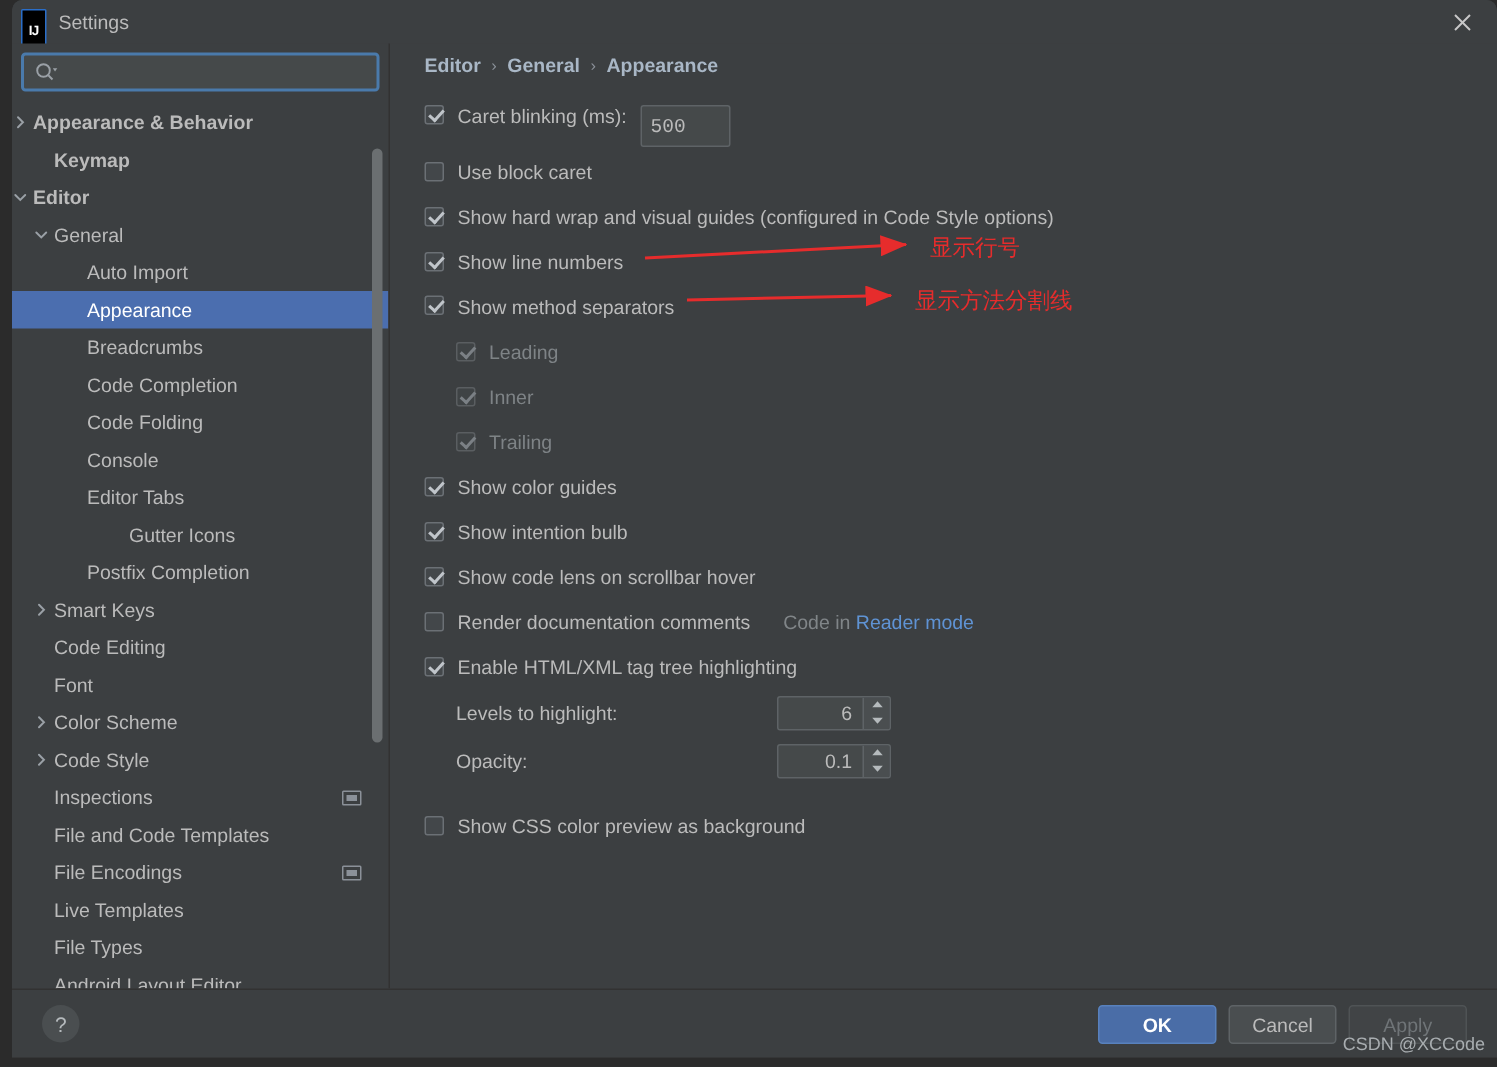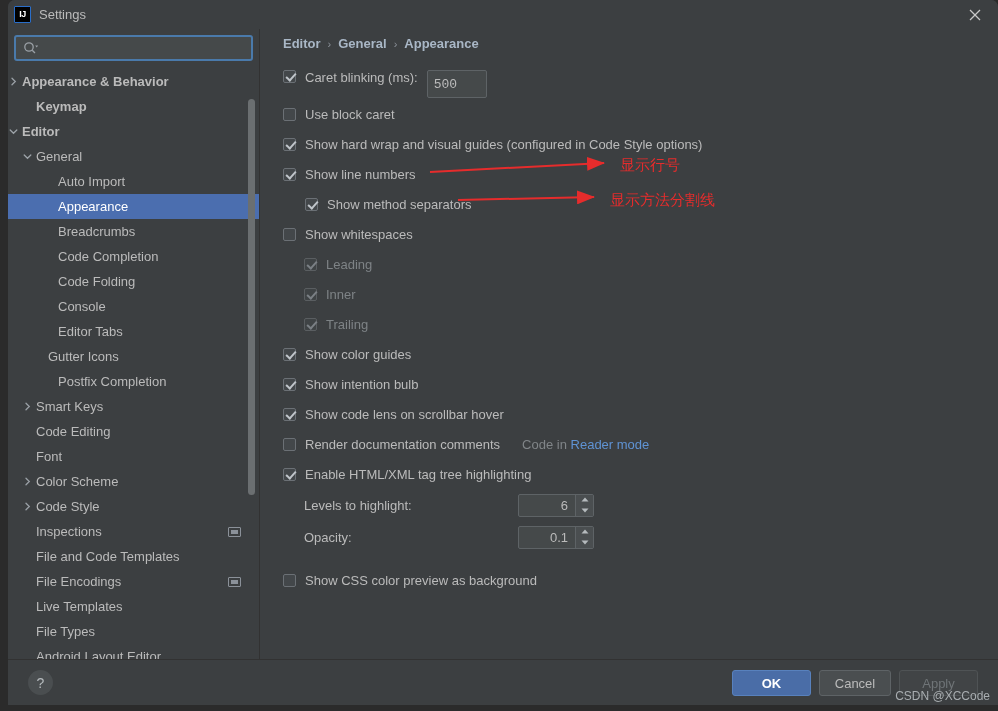--- a/index.html
+++ b/index.html
@@ -32,21 +32,21 @@
   
   .titlebar {
     position: absolute;
     left: 0; top: 0;
     width: 990px; height: 29px;
     background: #3c3f41;
   }
   .ij-logo {
     position: absolute;
     left: 6px; top: 6px;
-    width: 17px; height: 17px;
+    width: 17px; height: 28px;
     background: #000;
     border: 1px solid #2a6ec9;
     border-radius: 1px;
     display: flex; align-items: center; justify-content: center;
     font-size: 9px; font-weight: bold; color: #fff;
     letter-spacing: -0.5px;
     line-height: 1;
   }
   .title-text {
     position: absolute;
@@ -459,21 +459,21 @@
           <div class="tree-row">
             <span class="tree-label" style="margin-left: 50px;">Code Folding</span>
           </div>
           <div class="tree-row">
             <span class="tree-label" style="margin-left: 50px;">Console</span>
           </div>
           <div class="tree-row">
             <span class="tree-label" style="margin-left: 50px;">Editor Tabs</span>
           </div>
           <div class="tree-row">
-            <span class="tree-label" style="margin-left: 40px;">Gutter Icons</span>
+            <span class="tree-label" style="margin-left: 78px;">Gutter Icons</span>
           </div>
           <div class="tree-row">
             <span class="tree-label" style="margin-left: 50px;">Postfix Completion</span>
           </div>
           <div class="tree-row">
             <span class="tree-arrow" style="left: 12px;">
               <svg width="9" height="9" viewBox="0 0 9 9">
                 <path d="M3 1.2 L6.3 4.5 L3 7.8" fill="none" stroke="currentColor" stroke-width="1.3" stroke-linecap="round"></path>
               </svg>
             </span>
@@ -557,29 +557,23 @@
               <span class="opt-label">Show hard wrap and visual guides (configured in Code Style options)</span>
             </div>
           </div>
           <div class="opt-row">
             <div style="display: flex; align-items: center;">
               <span class="cb checked"></span>
               <span class="opt-label">Show line numbers</span>
             </div>
           </div>
           <div class="opt-row">
-            <div style="display: flex; align-items: center; margin-left: 22px;">
+            <div style="display: flex; align-items: flex-start;">
               <span class="cb checked"></span>
               <span class="opt-label">Show method separators</span>
-            </div>
-          </div>
-          <div class="opt-row">
-            <div style="display: flex; align-items: center;">
-              <span class="cb"></span>
-              <span class="opt-label">Show whitespaces</span>
             </div>
           </div>
           <div class="opt-row">
             <div class="indent1" style="display: flex; align-items: center;">
               <span class="cb checked disabled"></span>
               <span class="opt-label muted">Leading</span>
             </div>
           </div>
           <div class="opt-row">
             <div class="indent1" style="display: flex; align-items: center;">

